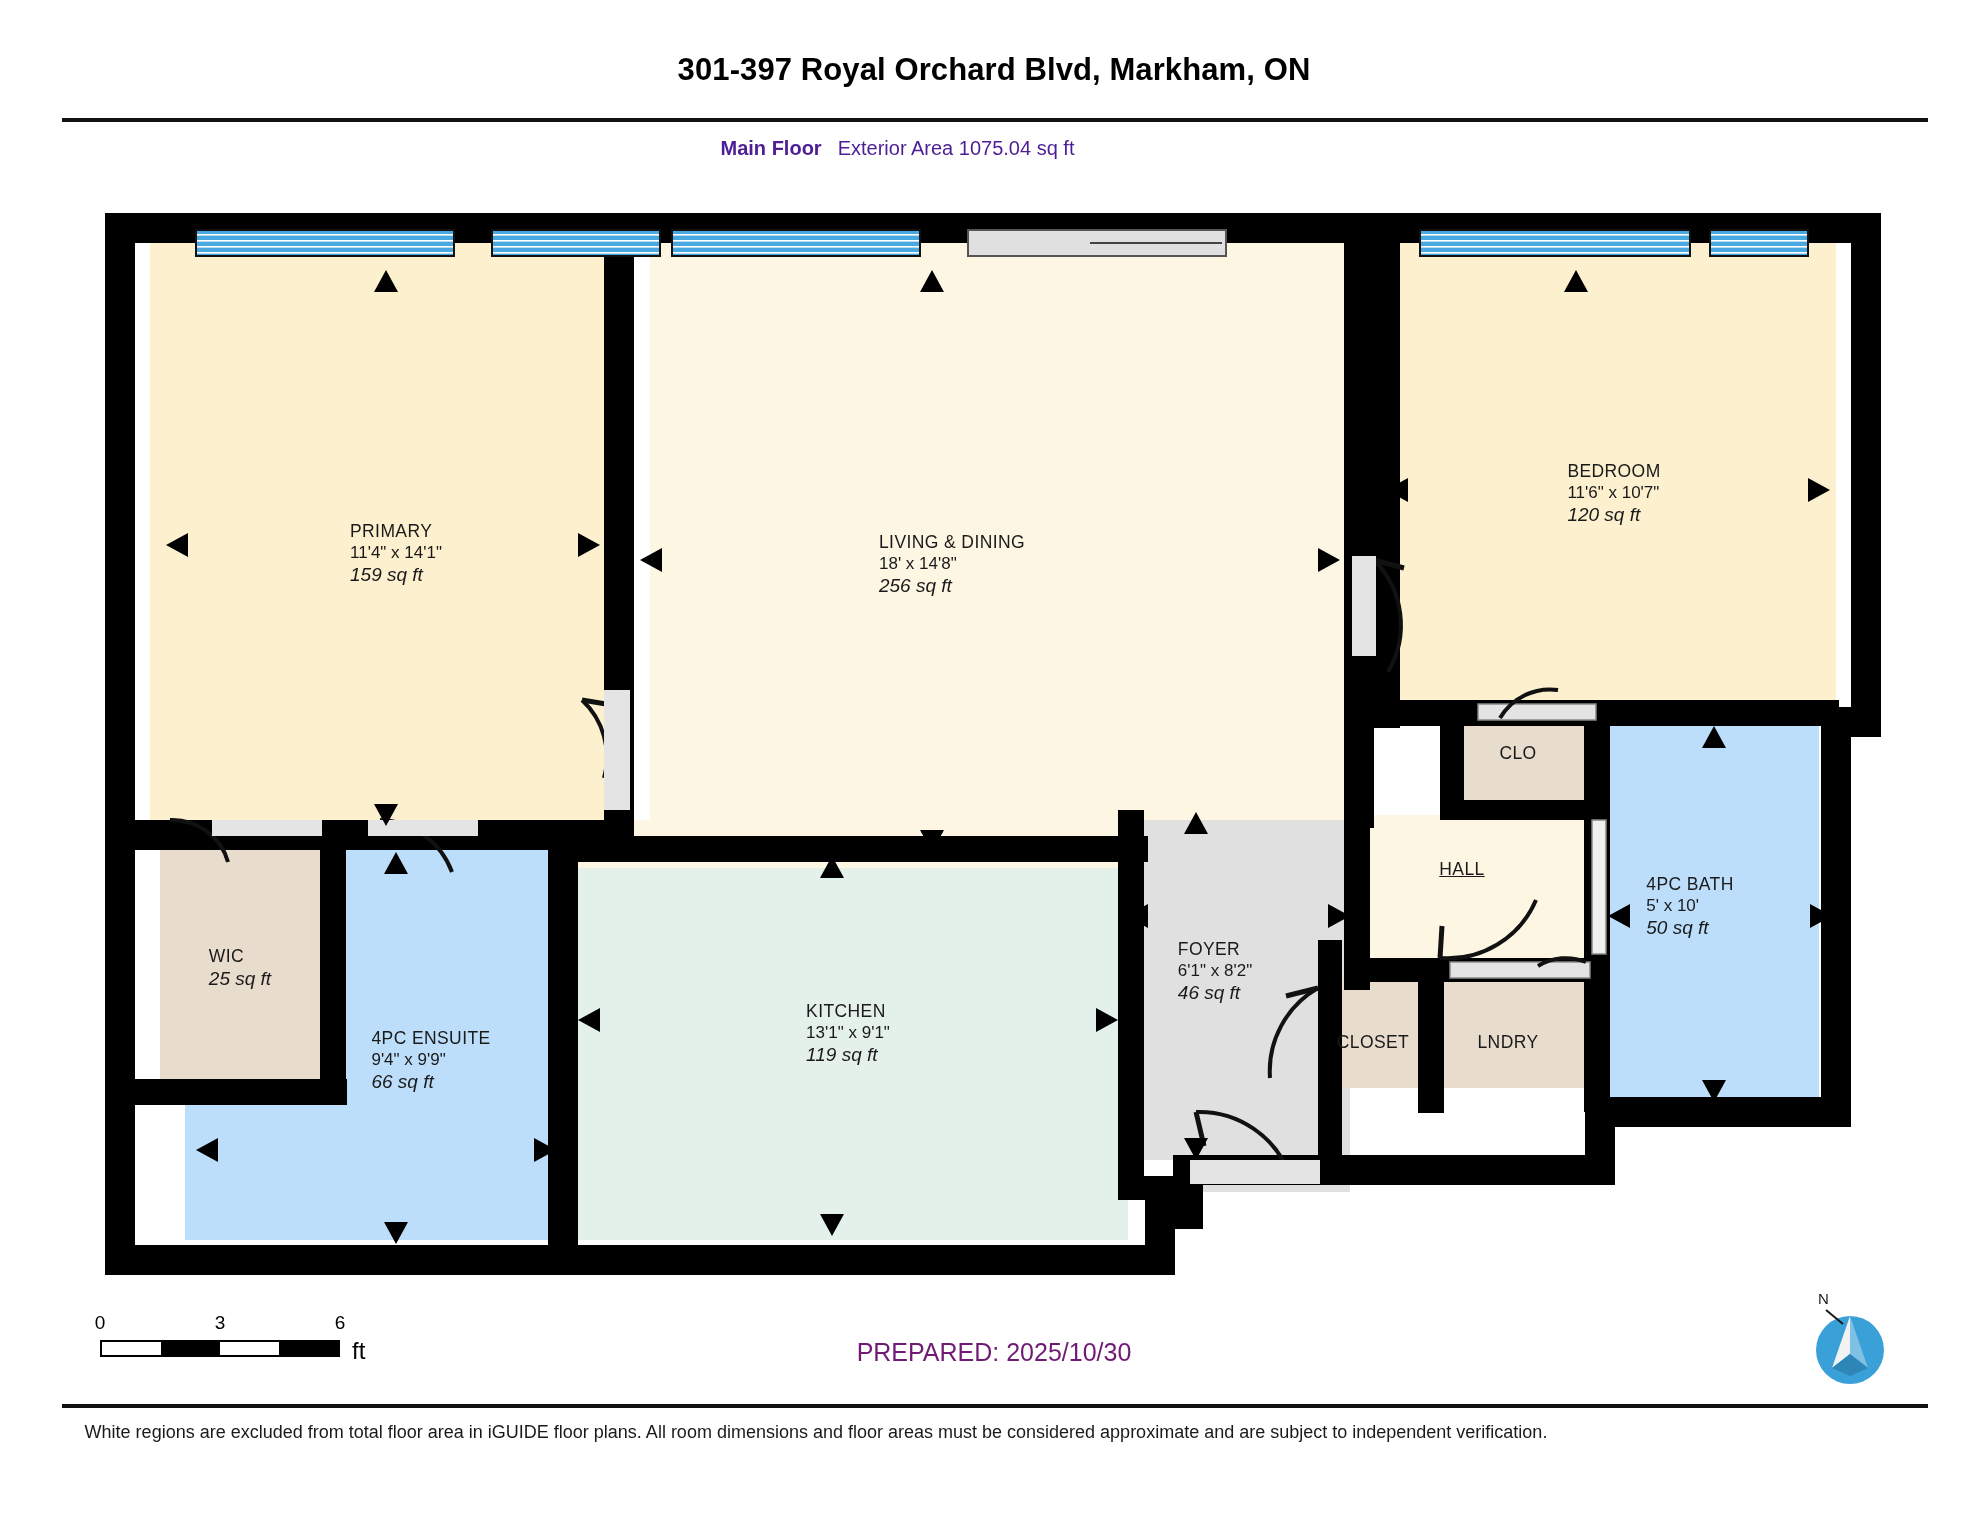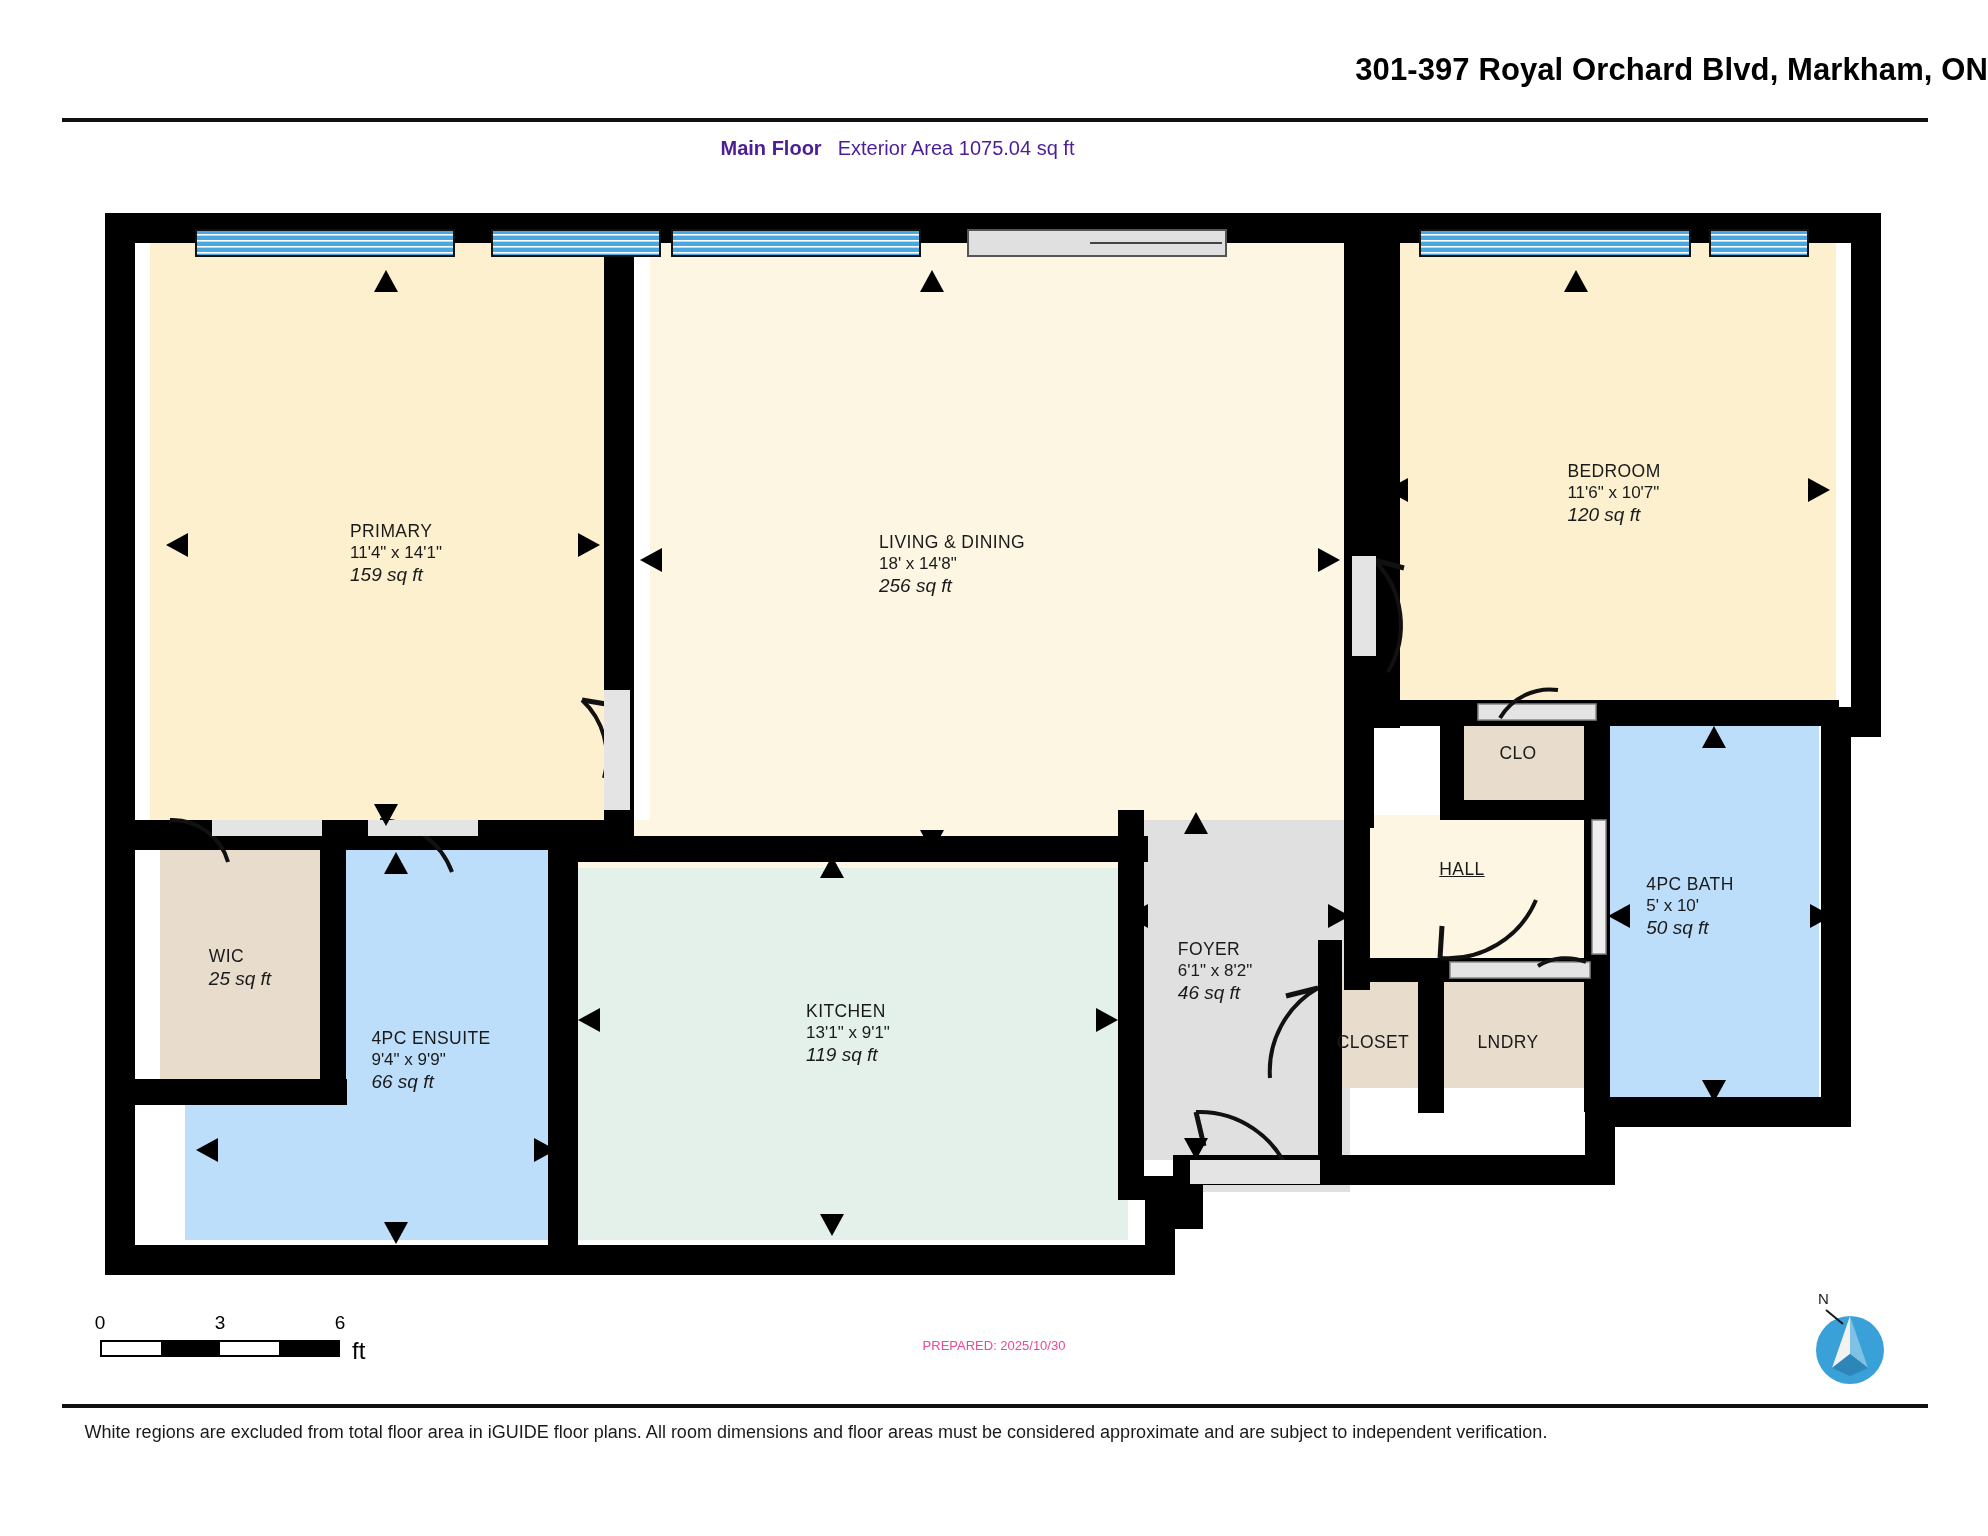--- a/index.html
+++ b/index.html
@@ -13,21 +13,21 @@
     width: 1988px;
     height: 1536px;
     background: #ffffff;
     overflow: hidden;
   }
 
   
   #title {
     position: absolute;
     left: 0; top: 52px; width: 1988px;
-    text-align: right;
+    text-align: center;
     font-size: 31px;
     font-weight: bold;
     color: #000;
     letter-spacing: 0.1px;
   }
   #title-rule {
     position: absolute;
     left: 62px; top: 118px;
     width: 1866px; height: 4px;
     background: #111;
@@ -74,22 +74,22 @@
   .scale-unit {
     position: absolute;
     left: 252px; top: 25px;
     font-size: 24px;
     color: #000;
   }
   #prepared {
     position: absolute;
     left: 0; top: 1338px; width: 1988px;
     text-align: center;
-    font-size: 13px;
-    color: #ec4899;
+    font-size: 25px;
+    color: #701a75;
   }
   #compass {
     position: absolute;
     left: 1788px; top: 1288px;
     width: 110px; height: 110px;
   }
   #footer-rule {
     position: absolute;
     left: 62px; top: 1404px;
     width: 1866px; height: 4px;

